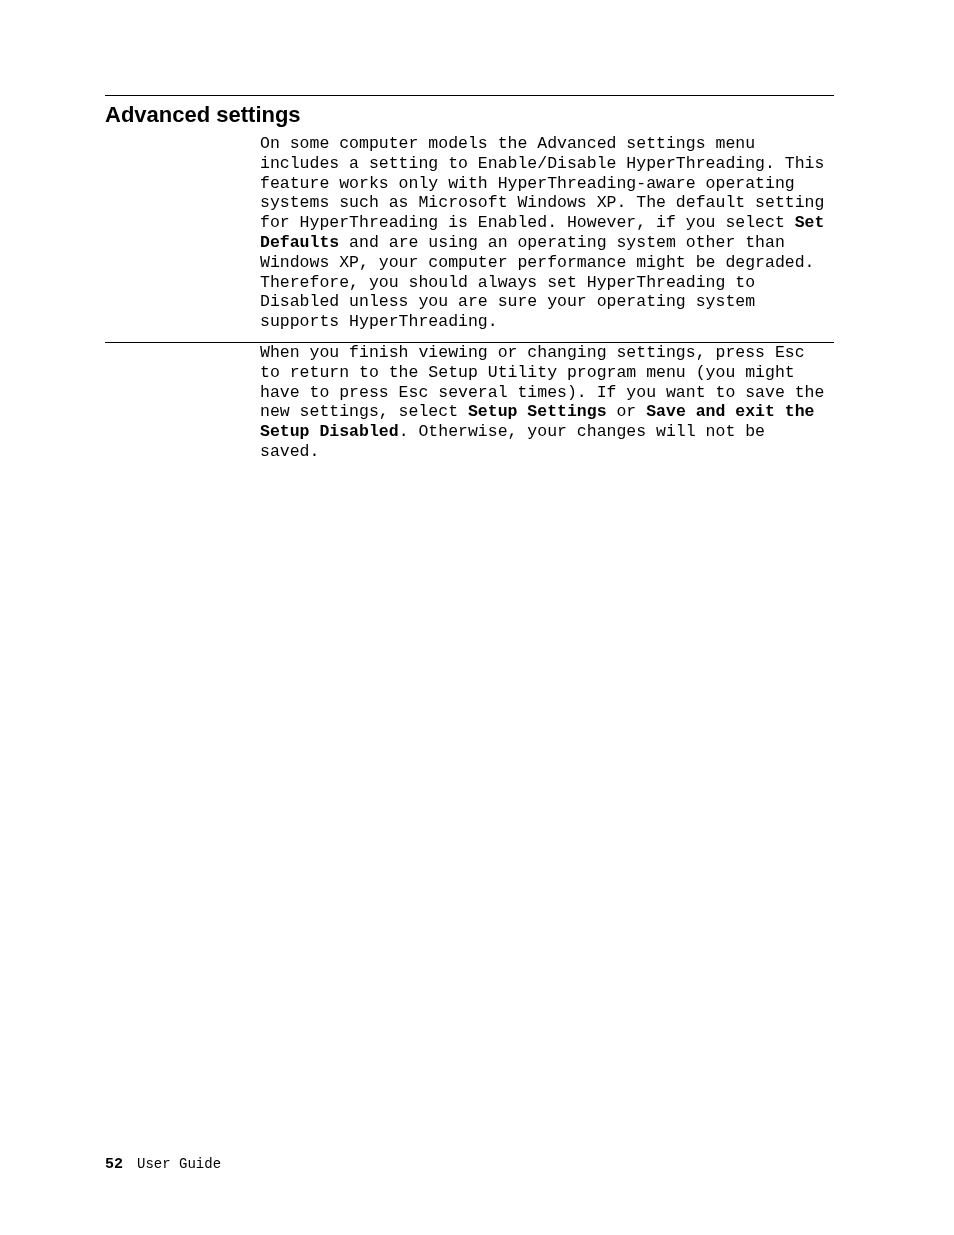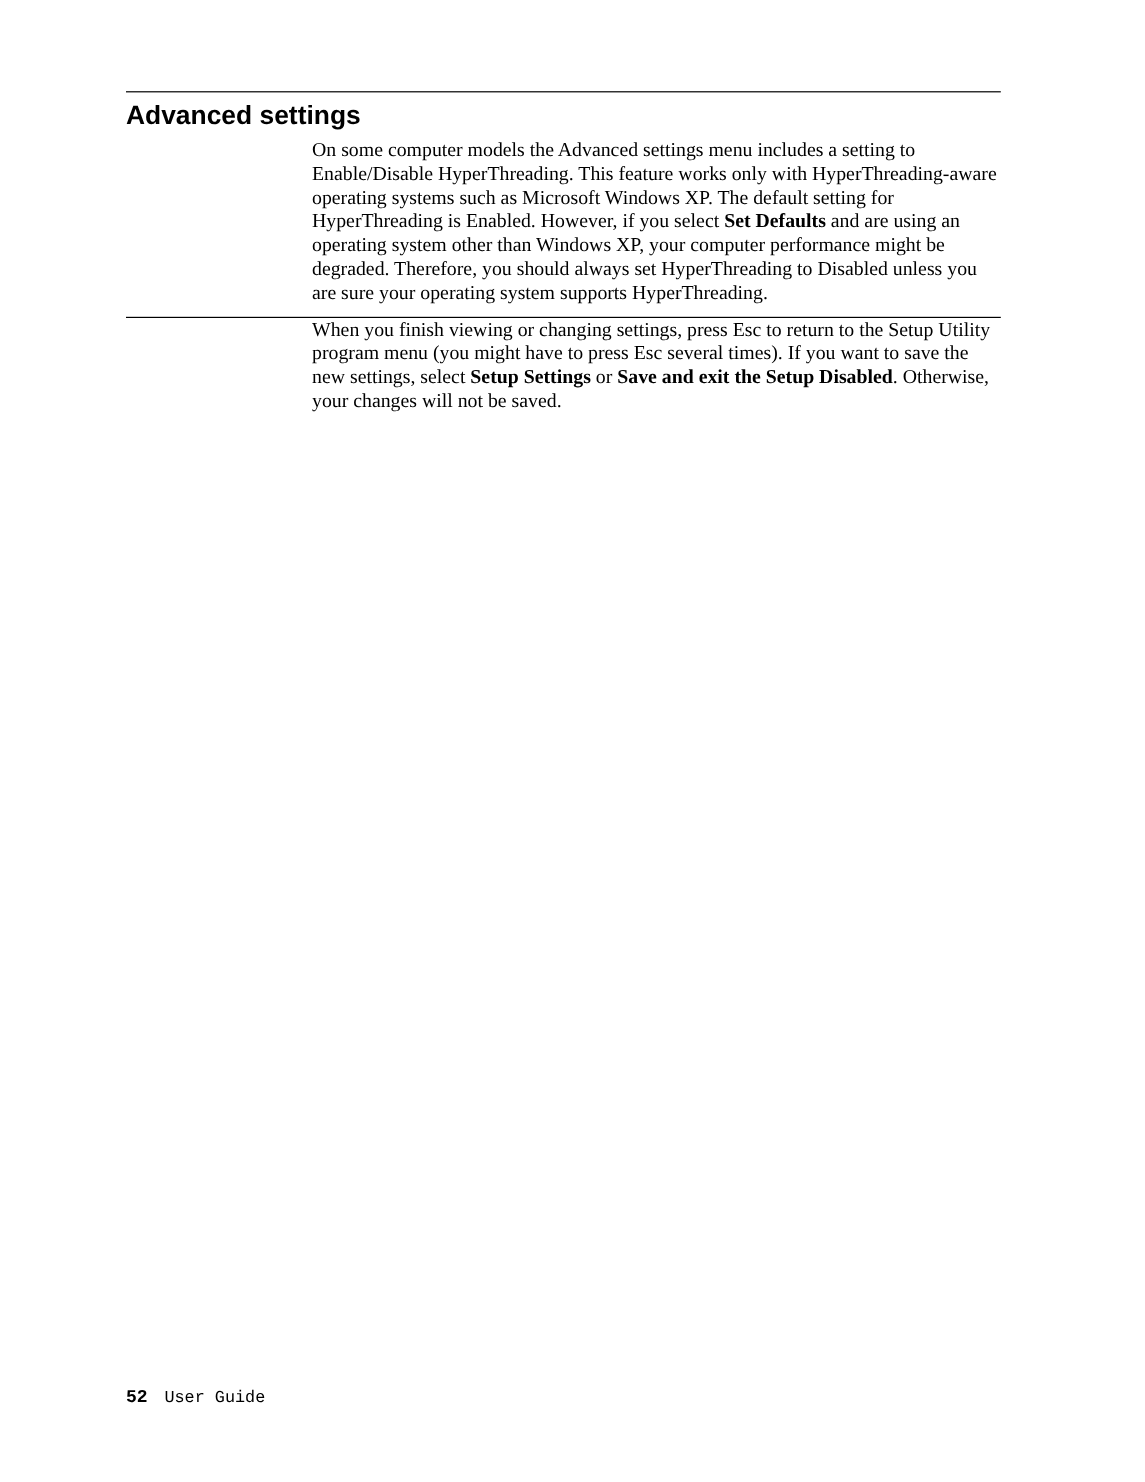--- a/index.html
+++ b/index.html
@@ -9,21 +9,21 @@
     }
     body {
       background: #ffffff;
       width: 954px;
       height: 1235px;
       font-family: Georgia, 'Times New Roman', serif;
       color: #000000;
       position: relative;
     }
     .page {
-      padding: 76px 120px 60px 105px;
+      padding: 95px 120px 60px 105px;
       height: 100%;
       position: relative;
     }
     .section {
       margin-bottom: 10px;
     }
     .rule {
       border: none;
       border-top: 1.5px solid #000000;
       margin: 0;
@@ -31,21 +31,21 @@
     }
     .section-heading {
       font-family: Arial, Helvetica, sans-serif;
       font-weight: bold;
       font-size: 22px;
       color: #000000;
       margin-top: 6px;
       margin-bottom: 6px;
     }
     .body-text {
-      font-family: Liberation Serif, serif;
+      font-family: Liberation Mono, monospace;
       font-size: 16.5px;
       line-height: 1.2;
       color: #000000;
       margin-left: 155px;
       margin-right: 0;
       margin-bottom: 8px;
       text-align: left;
     }
     .bold-inline {
       font-weight: bold;

